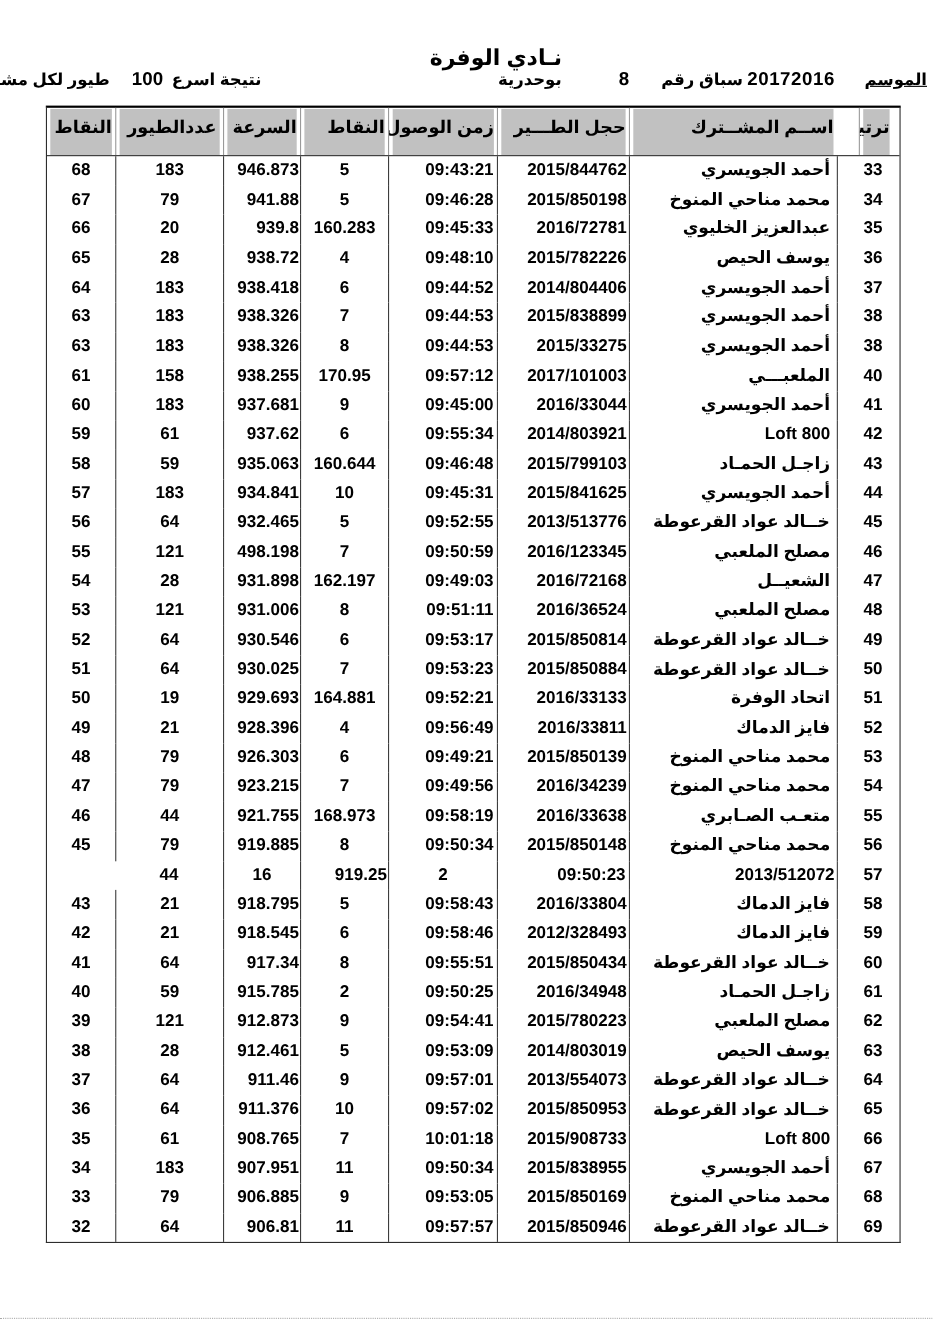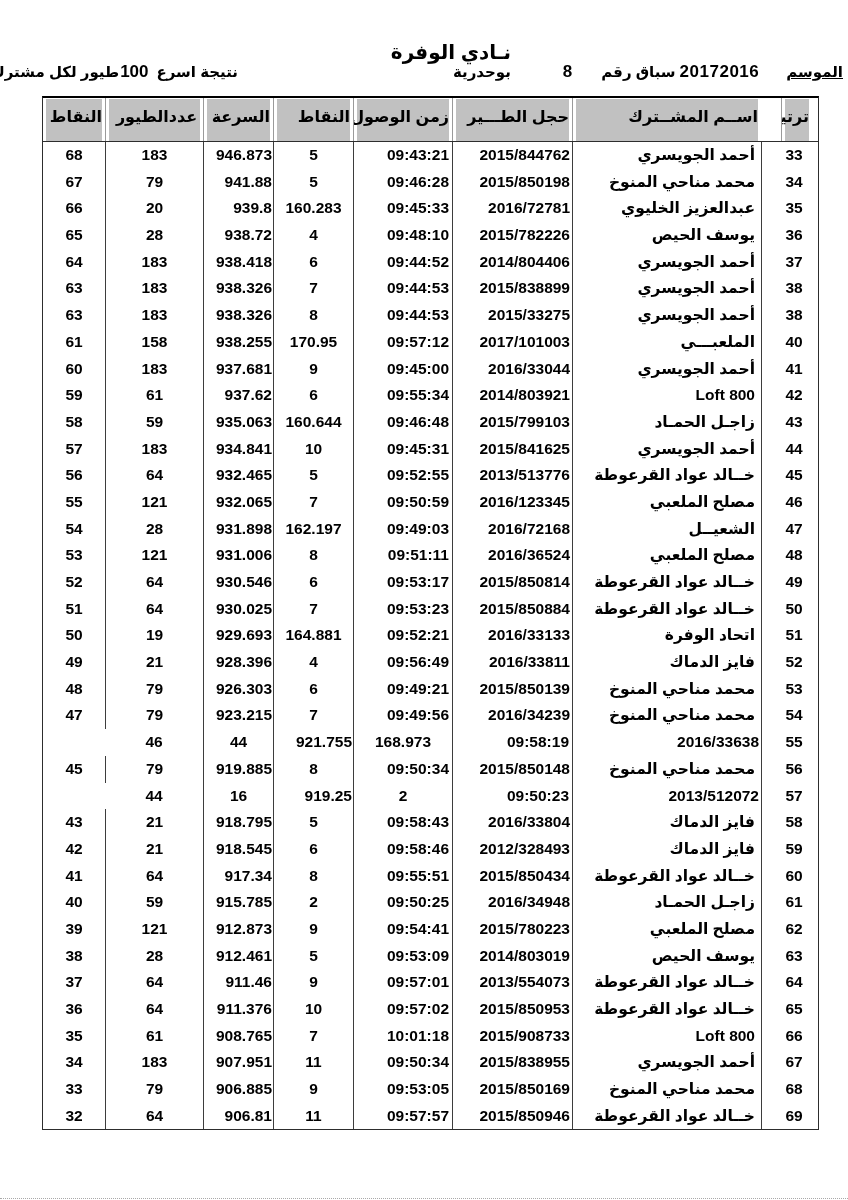--- a/index.html
+++ b/index.html
@@ -28,21 +28,21 @@
   }
   .info-line .lbl{font-size:15px;}
   .info-line .num{font-size:17px;}
   .info-line .num-big{font-size:17px;letter-spacing:0.5px;}
   .g-season{margin-left:27px;text-decoration:underline;}
   .g-seasonval{margin-left:4px;}
   .g-racelbl{margin-left:29px;}
   .g-raceval{margin-left:52px;}
   .g-loc{margin-left:215px;}
   .g-reslbl{margin-left:8px;}
-  .g-resval{margin-left:1px;}
+  .g-resval{margin-left:20px;}
   .g-perlbl{margin-left:18px;}
 
   .table{
     position:absolute;top:96px;left:42px;
     width:777px;
     border:1px solid #2d2d2d;
     border-top:2px solid #000;
     box-sizing:border-box;
     direction:rtl;
     background:#fff;
@@ -288,21 +288,21 @@
     <div class="cell c-birds">64</div>
     <div class="cell c-points">56</div>
   </div>
 
   <div class="trow">
     <div class="cell c-rank">46</div>
     <div class="cell c-name">مصلح الملعبي</div>
     <div class="cell c-ring">2016/123345</div>
     <div class="cell c-time">09:50:59</div>
     <div class="cell c-dist">7</div>
-    <div class="cell c-speed">932.065</div>
+    <div class="cell c-speed">498.198</div>
     <div class="cell c-birds">121</div>
     <div class="cell c-points">55</div>
   </div>
 
   <div class="trow">
     <div class="cell c-rank">47</div>
     <div class="cell c-name">الشعيــل</div>
     <div class="cell c-ring">2016/72168</div>
     <div class="cell c-time">09:49:03</div>
     <div class="cell c-dist">162.197</div>
@@ -383,20 +383,21 @@
     <div class="cell c-ring">2016/34239</div>
     <div class="cell c-time">09:49:56</div>
     <div class="cell c-dist">7</div>
     <div class="cell c-speed">923.215</div>
     <div class="cell c-birds">79</div>
     <div class="cell c-points">47</div>
   </div>
 
   <div class="trow">
     <div class="cell c-rank">55</div>
+    <div class="cell c-name">متعـب الصـابري</div>
     <div class="cell c-ring">2016/33638</div>
     <div class="cell c-time">09:58:19</div>
     <div class="cell c-dist">168.973</div>
     <div class="cell c-speed">921.755</div>
     <div class="cell c-birds">44</div>
     <div class="cell c-points">46</div>
   </div>
 
   <div class="trow">
     <div class="cell c-rank">56</div>

